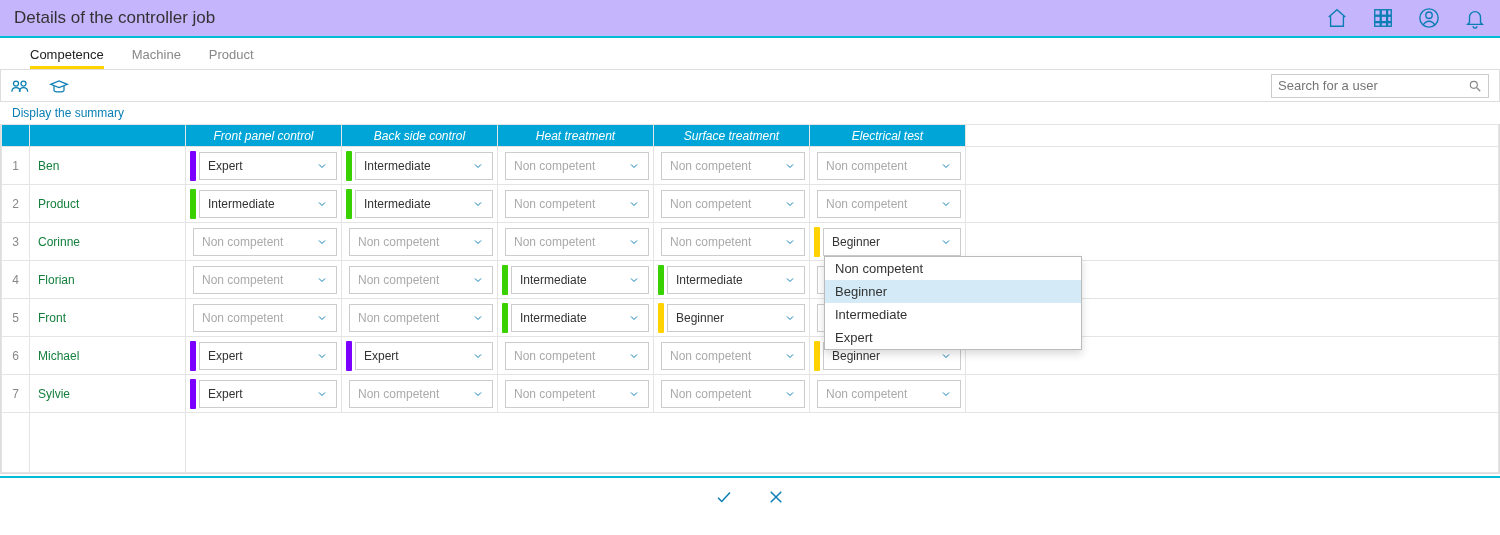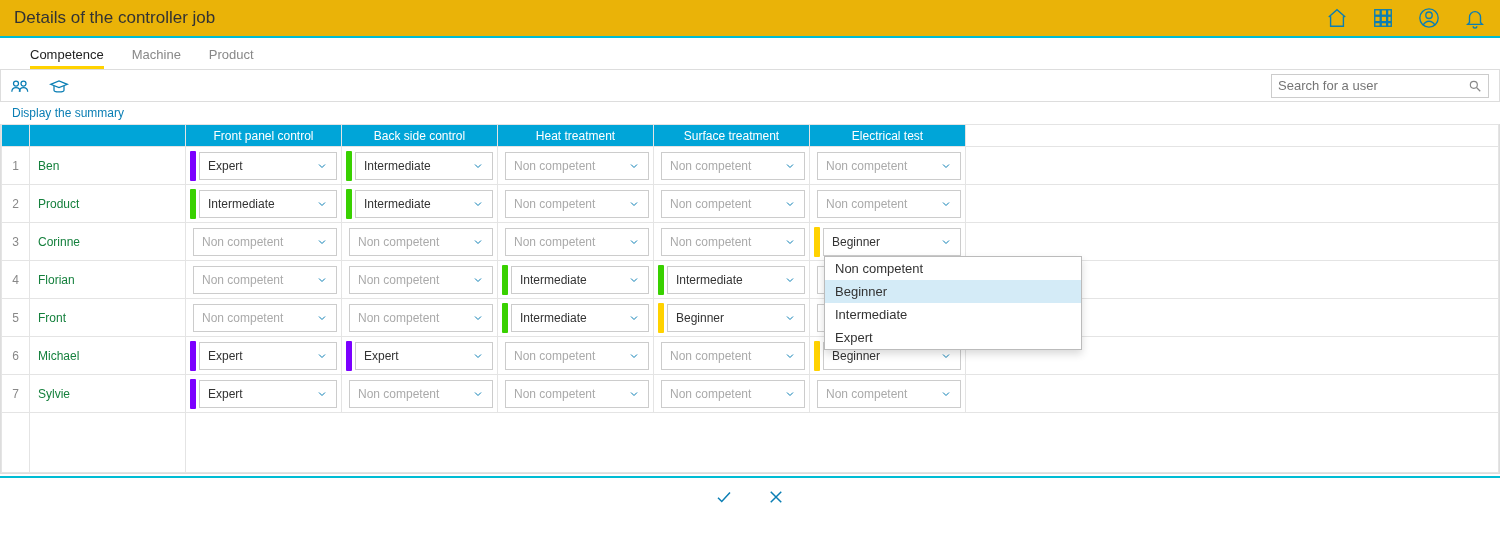--- a/index.html
+++ b/index.html
@@ -1,19 +1,19 @@
 <!DOCTYPE html>
 <html><head>
 <meta charset="utf-8">
 <style>
   * { box-sizing: border-box; margin: 0; padding: 0; }
   body { font-family: Arial, Helvetica, sans-serif; font-size: 13px; color: #333; background: #fff; width: 1500px; }
   
   
-  .header { display: flex; align-items: center; justify-content: space-between; background: #eab308; border-bottom: 2px solid #00bcd4; height: 38px; padding: 0 14px; }
+  .header { display: flex; align-items: center; justify-content: space-between; background: #c4b5fd; border-bottom: 2px solid #00bcd4; height: 38px; padding: 0 14px; }
   .header-title { font-size: 17px; font-weight: 400; color: #333; }
   .header-icons { display: flex; gap: 24px; align-items: center; }
   .hicon { width: 22px; height: 22px; cursor: pointer; stroke: #0a7eb4; fill: none; stroke-width: 1.5; }
   
   
   .tabs { display: flex; height: 32px; padding: 0 30px; border-bottom: 1px solid #ddd; align-items: center; gap: 28px; }
   .tab { font-size: 13px; color: #888; cursor: pointer; padding: 8px 0 6px; position: relative; }
   .tab.active { color: #222; font-weight: 500; }
   .tab.active::after { content: ""; position: absolute; left: 0; right: 0; bottom: -1px; height: 3px; background: #ffd200; }
   
@@ -26,21 +26,21 @@
   .search input { border: 0; outline: 0; flex: 1; font-size: 13px; }
   .search svg { width: 14px; height: 14px; stroke: #888; fill: none; stroke-width: 2; }
   
   
   .summary-link { color: #0a7eb4; font-size: 12px; padding: 4px 12px; display: inline-block; cursor: pointer; }
   
   
   .grid-wrap { border: 1px solid #ddd; border-top: 0; margin-top: 0; position: relative; }
   .grid { width: 100%; border-collapse: collapse; }
   .grid th, .grid td { border: 1px solid #e4e4e4; font-size: 12px; }
-  .grid thead th { background: #00a5d8; color: #fff; font-weight: 400; height: 22px; text-align: center; }
+  .grid thead th { background: #00a5d8; color: #fff; font-weight: 400; height: 22px; text-align: center; font-style: italic; }
   .grid thead th.rowhead, .grid thead th.namehead { background: #00a5d8; }
   .col-idx { width: 28px; text-align: center; color: #888; }
   .col-name { width: 156px; padding: 0 8px; color: #15803d; }
   .col-comp { width: 156px; padding: 3px 4px; }
   .col-rest { background: #fff; }
   tbody tr { height: 38px; }
   
   
   .compcell { display: flex; align-items: center; gap: 3px; height: 100%; }
   .colorbar { width: 6px; height: 30px; border-radius: 1px; }

